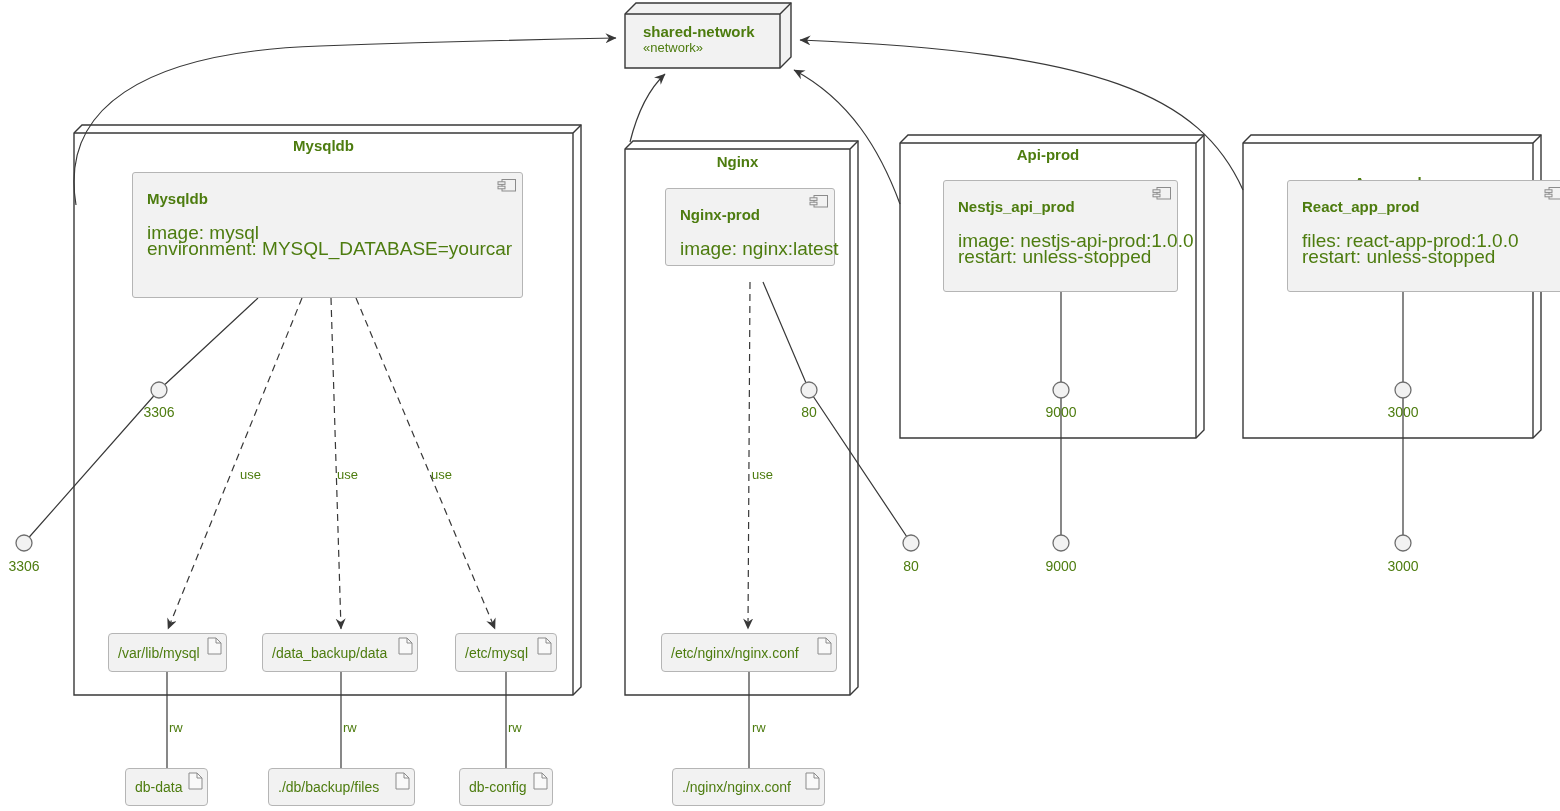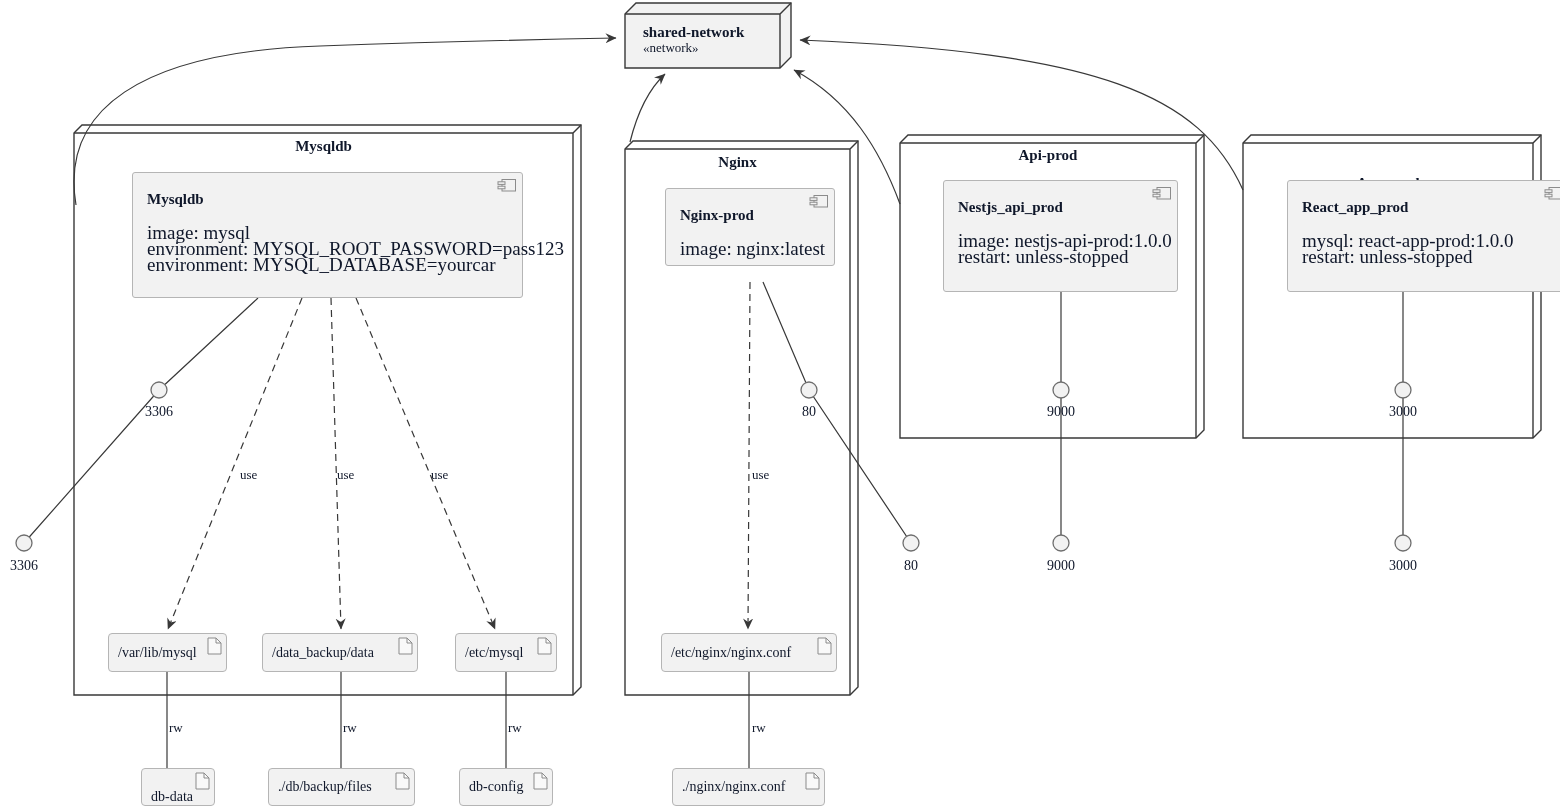--- a/index.html
+++ b/index.html
@@ -1,18 +1,18 @@
 <!DOCTYPE html>
 <html><head>
 <meta charset="utf-8">
 <style>
   html,body{margin:0;padding:0;background:#ffffff;}
   .canvas{
     position:relative;width:1560px;height:811px;background:#ffffff;
-    font-family:Liberation Serif, serif;color:#0f172a;overflow:hidden;border-radius:12px;
+    font-family:Liberation Sans, sans-serif;color:#4d7c0f;overflow:hidden;border-radius:12px;
   }
   .wires{position:absolute;left:0;top:0;}
   .node-title{
     position:absolute;text-align:center;font-weight:bold;font-size:15px;line-height:18px;
   }
   .component{
     position:absolute;background:#f2f2f2;border:1px solid #b5b5b5;border-radius:3px;
     padding:17px 14px 0 14px;box-sizing:border-box;
   }
   .component .c-title{font-weight:bold;font-size:15px;line-height:18px;margin:0 0 17px 0;}
@@ -110,21 +110,20 @@
   <div class="node-title" style="left:1243px;top:146px;width:290px;margin-top:28px;">App-prod</div>
 
   <div class="component" style="left:132px;top:172px;width:391px;height:126px;">
     <svg class="comp-icon" viewBox="0 0 20 15">
       <rect x="5" y="1.5" width="13.5" height="11.5" fill="#f2f2f2" stroke="#8b8b8b"></rect>
       <rect x="1" y="3.8" width="7" height="2.6" fill="#f2f2f2" stroke="#8b8b8b"></rect>
       <rect x="1" y="8.2" width="7" height="2.6" fill="#f2f2f2" stroke="#8b8b8b"></rect>
     </svg>
     <div class="c-title">Mysqldb</div>
     <div class="c-line">image: mysql</div>
-    <div class="c-line">environment: MYSQL_ROOT_PASSWORD=pass123</div>
     <div class="c-line">environment: MYSQL_DATABASE=yourcar</div>
   </div>
 
   <div class="component" style="left:665px;top:188px;width:170px;height:78px;">
     <svg class="comp-icon" viewBox="0 0 20 15">
       <rect x="5" y="1.5" width="13.5" height="11.5" fill="#f2f2f2" stroke="#8b8b8b"></rect>
       <rect x="1" y="3.8" width="7" height="2.6" fill="#f2f2f2" stroke="#8b8b8b"></rect>
       <rect x="1" y="8.2" width="7" height="2.6" fill="#f2f2f2" stroke="#8b8b8b"></rect>
     </svg>
     <div class="c-title">Nginx-prod</div>
@@ -142,21 +141,21 @@
     <div class="c-line">restart: unless-stopped</div>
   </div>
 
   <div class="component" style="left:1287px;top:180px;width:283px;height:112px;">
     <svg class="comp-icon" viewBox="0 0 20 15">
       <rect x="5" y="1.5" width="13.5" height="11.5" fill="#f2f2f2" stroke="#8b8b8b"></rect>
       <rect x="1" y="3.8" width="7" height="2.6" fill="#f2f2f2" stroke="#8b8b8b"></rect>
       <rect x="1" y="8.2" width="7" height="2.6" fill="#f2f2f2" stroke="#8b8b8b"></rect>
     </svg>
     <div class="c-title">React_app_prod</div>
-    <div class="c-line">mysql: react-app-prod:1.0.0</div>
+    <div class="c-line">files: react-app-prod:1.0.0</div>
     <div class="c-line">restart: unless-stopped</div>
   </div>
 
   <div class="artifact" style="left:108px;top:633px;width:119px;height:39px;">
     <span class="a-label">/var/lib/mysql</span>
     <svg class="file-icon" viewBox="0 0 15 18">
       <path d="M1,1 h8 l5,5 v11 h-13 Z" fill="#f9f9f9" stroke="#8b8b8b"></path>
         <path d="M9,1 v5 h5" fill="none" stroke="#8b8b8b"></path>
     </svg>
   </div>
@@ -175,21 +174,21 @@
     </svg>
   </div>
   <div class="artifact" style="left:661px;top:633px;width:176px;height:39px;">
     <span class="a-label">/etc/nginx/nginx.conf</span>
     <svg class="file-icon" viewBox="0 0 15 18">
       <path d="M1,1 h8 l5,5 v11 h-13 Z" fill="#f9f9f9" stroke="#8b8b8b"></path>
         <path d="M9,1 v5 h5" fill="none" stroke="#8b8b8b"></path>
     </svg>
   </div>
 
-  <div class="artifact" style="left:141px;top:768px;width:74px;height:38px;align-items:flex-end;">
+  <div class="artifact" style="left:125px;top:768px;width:83px;height:38px;">
     <span class="a-label">db-data</span>
     <svg class="file-icon" viewBox="0 0 15 18">
       <path d="M1,1 h8 l5,5 v11 h-13 Z" fill="#f9f9f9" stroke="#8b8b8b"></path>
         <path d="M9,1 v5 h5" fill="none" stroke="#8b8b8b"></path>
     </svg>
   </div>
   <div class="artifact" style="left:268px;top:768px;width:147px;height:38px;">
     <span class="a-label">./db/backup/files</span>
     <svg class="file-icon" viewBox="0 0 15 18">
       <path d="M1,1 h8 l5,5 v11 h-13 Z" fill="#f9f9f9" stroke="#8b8b8b"></path>

